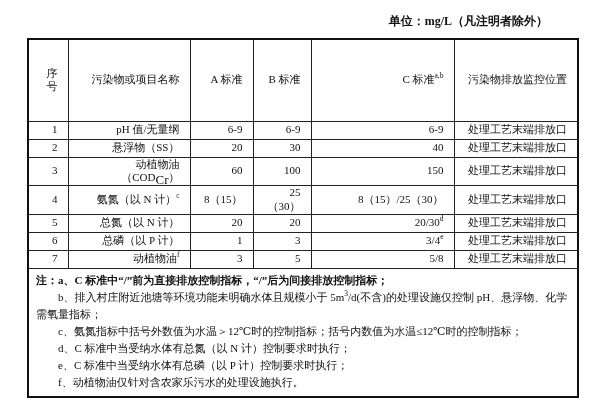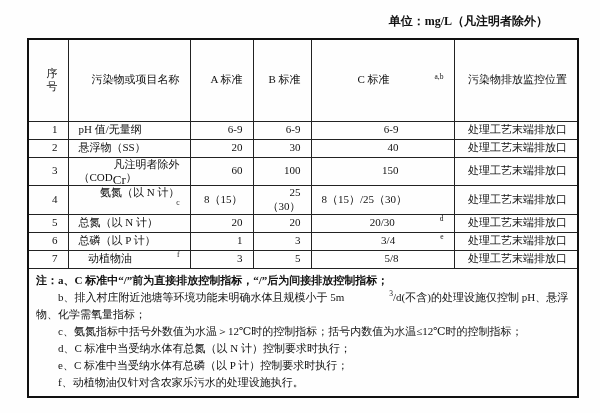--- a/index.html
+++ b/index.html
@@ -48,21 +48,20 @@
     vertical-align: middle;
     padding: 0 10px;
     line-height: 1.25;
   }
   table.limits thead th { height: 82px; }
   table.limits tbody td { height: 18px; }
   sup.fn {
     font-size: 7.5px;
     vertical-align: super;
     line-height: 0;
-    margin-left: 45px;
   }
   sub.fm {
     font-size: 13px;
     vertical-align: sub;
     line-height: 0;
   }
   td.notes-cell {
     text-align: left !important;
     vertical-align: top;
     padding: 3px 6px 5px 7px !important;
@@ -113,21 +112,21 @@
       <tr>
         <td>2</td>
         <td><span>悬浮物（SS）</span><sub class="fm"></sub><span></span><sup class="fn"></sup></td>
         <td>20</td>
         <td>30</td>
         <td><span>40</span><sup class="fn"></sup></td>
         <td>处理工艺末端排放口</td>
       </tr>
       <tr>
         <td>3</td>
-        <td><span>凡注明者除外（COD</span><sub class="fm">Cr</sub><span>）</span><sup class="fn"></sup></td>
+        <td><span>动植物油（COD</span><sub class="fm">Cr</sub><span>）</span><sup class="fn"></sup></td>
         <td>60</td>
         <td>100</td>
         <td><span>150</span><sup class="fn"></sup></td>
         <td>处理工艺末端排放口</td>
       </tr>
       <tr>
         <td>4</td>
         <td><span>氨氮（以 N 计）</span><sub class="fm"></sub><span></span><sup class="fn">c</sup></td>
         <td>8（15）</td>
         <td>25（30）</td>

